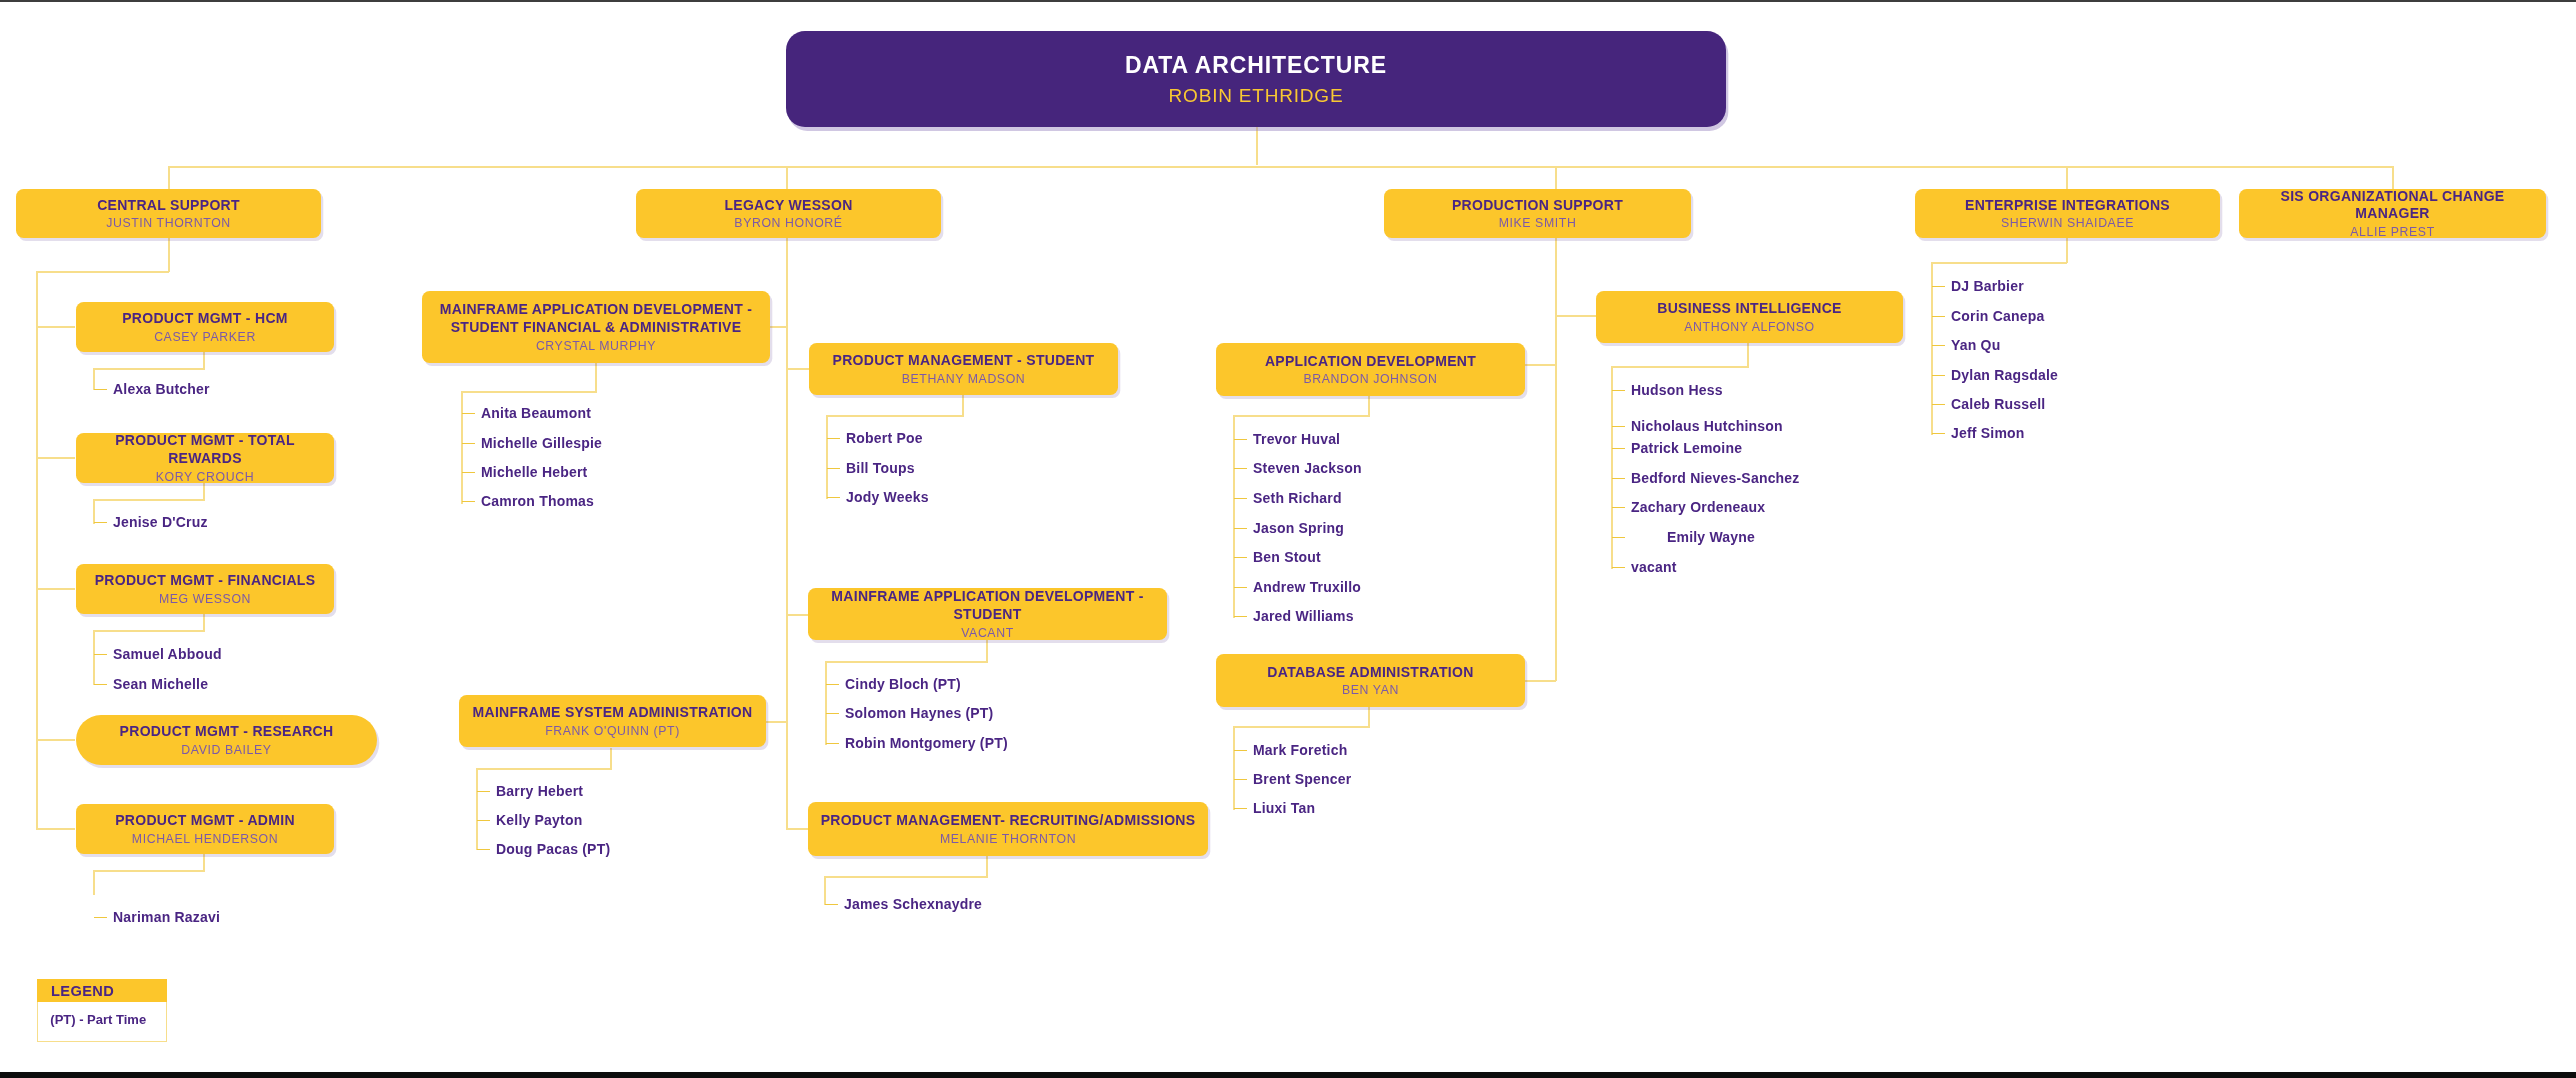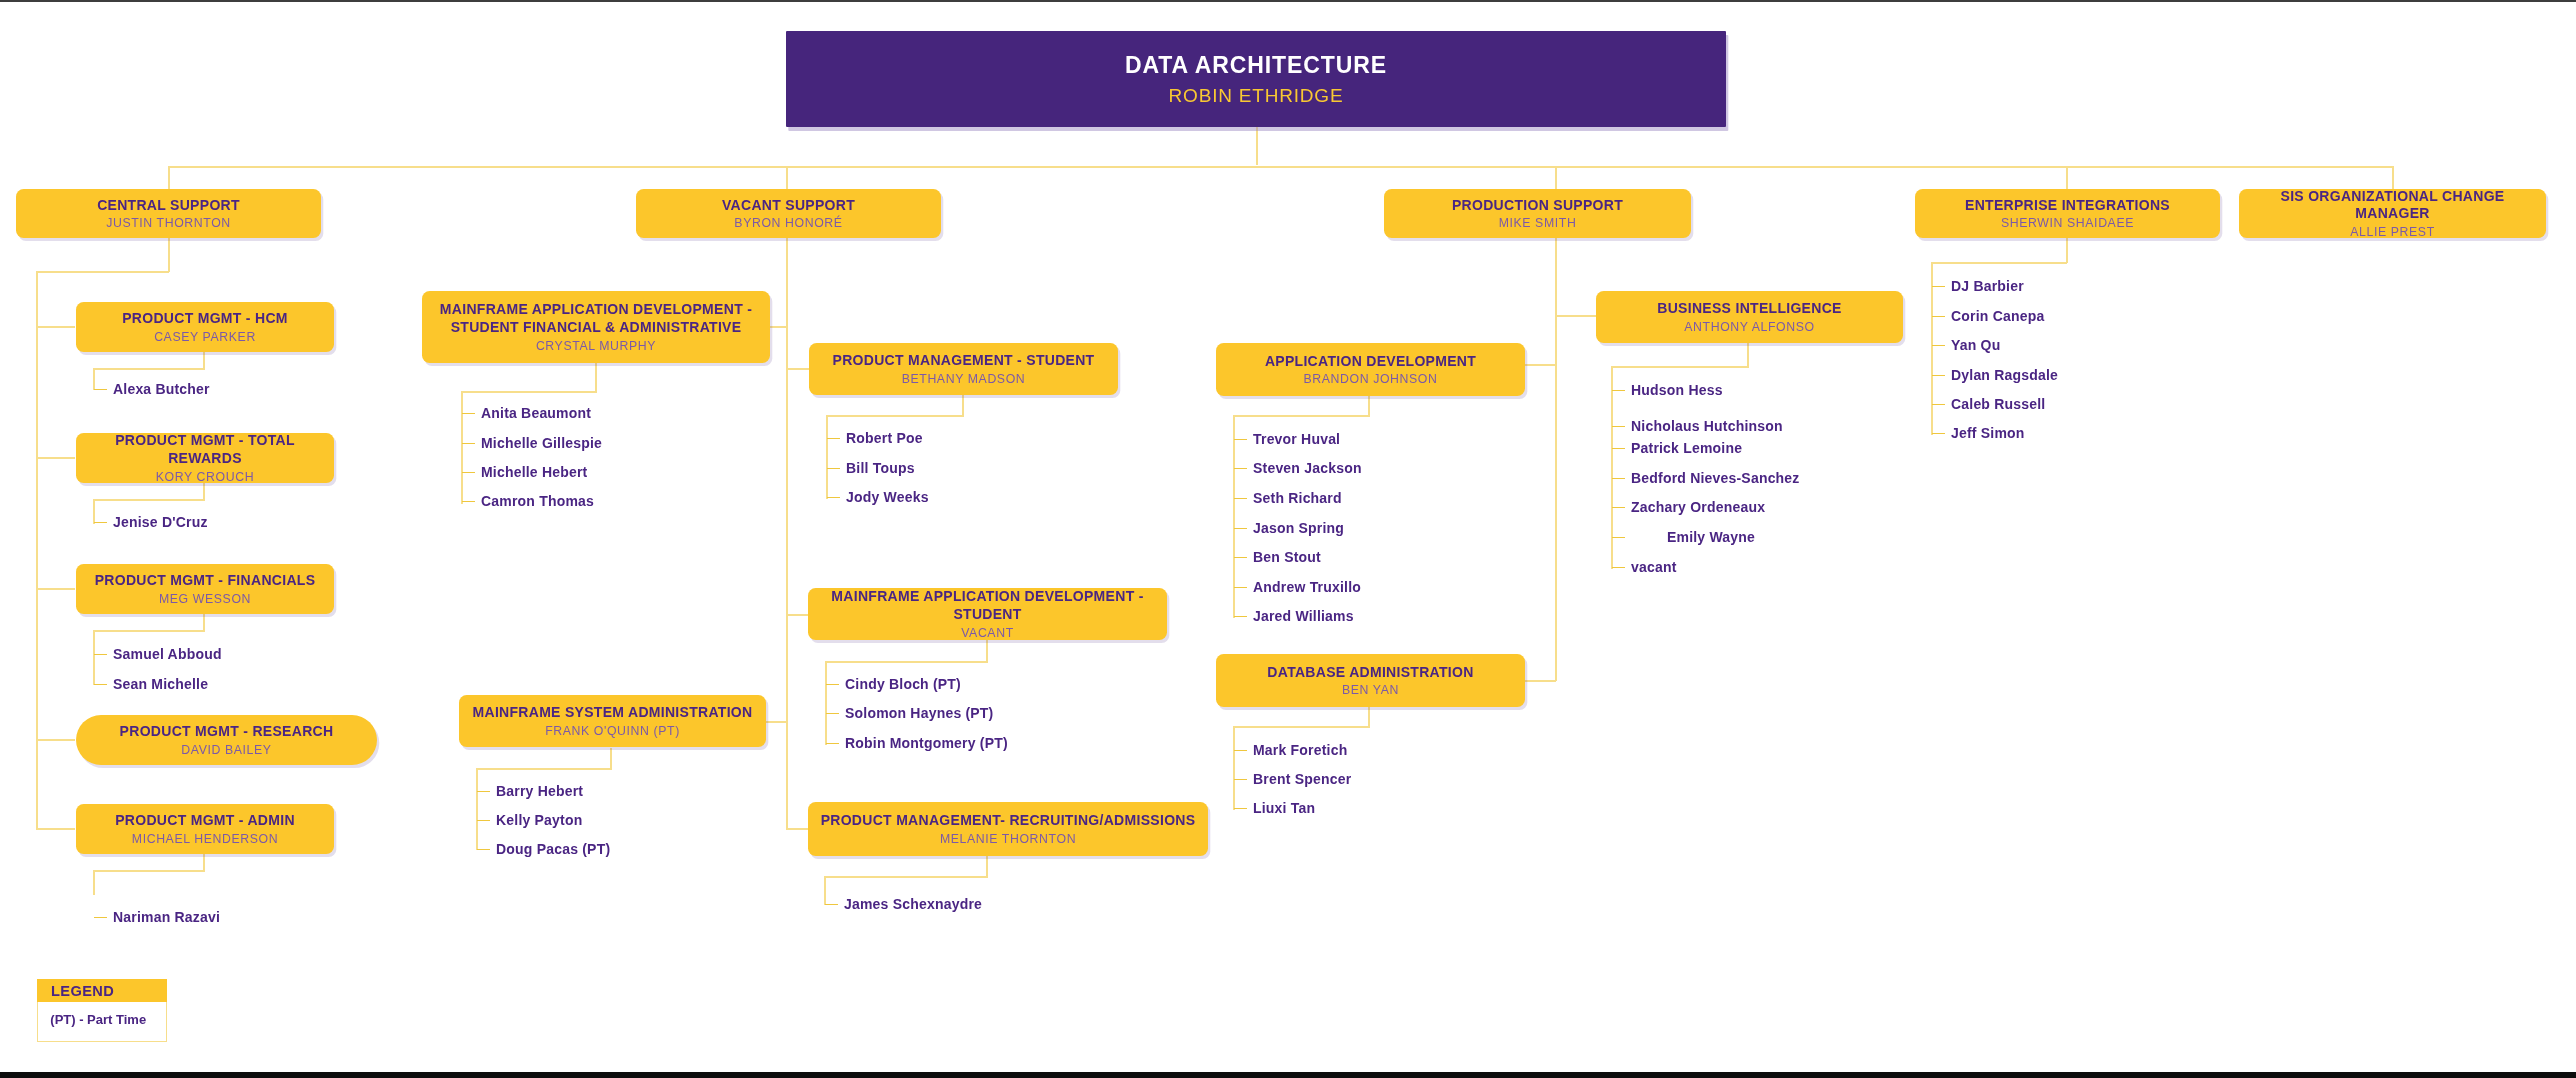--- a/index.html
+++ b/index.html
@@ -10,21 +10,21 @@
   .top-rule{position:absolute;left:0;top:0;width:100%;height:2.3px;background:#3d3d3d;}
   .bottom-rule{position:absolute;left:0;top:1072px;width:100%;height:6.2px;background:#0c0c0c;}
 
   .box{
     position:absolute;background:var(--gold,#FCC62B);border-radius:7.7px;
     display:flex;flex-direction:column;justify-content:center;align-items:center;
     text-align:center;box-shadow:2.3px 3.1px 0 rgba(98,70,150,0.18);padding:3.1px 7.7px;box-sizing:border-box;
   }
   .box .t{color:var(--title,#4A2583);font-weight:bold;font-size:14px;letter-spacing:0.3px;line-height:1.25;}
   .box .n{color:var(--subname,#7B59A9);font-size:12.3px;letter-spacing:0.6px;margin-top:2.3px;font-weight:500;}
-  .root{background:var(--purple,#46257C);border-radius:1px;box-shadow:2.3px 3.9px 0 rgba(150,130,190,0.45);}
+  .root{background:var(--purple,#46257C);border-radius:19px;box-shadow:2.3px 3.9px 0 rgba(150,130,190,0.45);}
   .root .t{color:#ffffff;font-size:23px;letter-spacing:0.9px;}
   .root .n{color:var(--gold-text,#F9C832);font-size:19px;letter-spacing:0.8px;margin-top:4.6px;}
 
   .hl,.vl{position:absolute;background:var(--line,#F7DE8B);}
   .hl{height:1.5px;}
   .vl{width:1.5px;}
 
   .member{
     position:absolute;height:17px;line-height:17px;font-size:14px;font-weight:bold;
     color:var(--title,#4B2B87);letter-spacing:0.2px;white-space:nowrap;
@@ -127,21 +127,21 @@
   <div class="box root" style="left:786px;top:31px;width:940px;height:96px;">
     <div class="t">DATA ARCHITECTURE</div>
     <div class="n">ROBIN ETHRIDGE</div>
   </div>
 
   <div class="box" style="left:16px;top:189px;width:305px;height:49px;">
     <div class="t">CENTRAL SUPPORT</div>
     <div class="n">JUSTIN THORNTON</div>
   </div>
   <div class="box" style="left:636px;top:189px;width:305px;height:49px;">
-    <div class="t">VACANT SUPPORT</div>
+    <div class="t">LEGACY WESSON</div>
     <div class="n">BYRON HONORÉ</div>
   </div>
   <div class="box" style="left:1384px;top:189px;width:307px;height:49px;">
     <div class="t">PRODUCTION SUPPORT</div>
     <div class="n">MIKE SMITH</div>
   </div>
   <div class="box" style="left:1915px;top:189px;width:305px;height:49px;">
     <div class="t">ENTERPRISE INTEGRATIONS</div>
     <div class="n">SHERWIN SHAIDAEE</div>
   </div>

